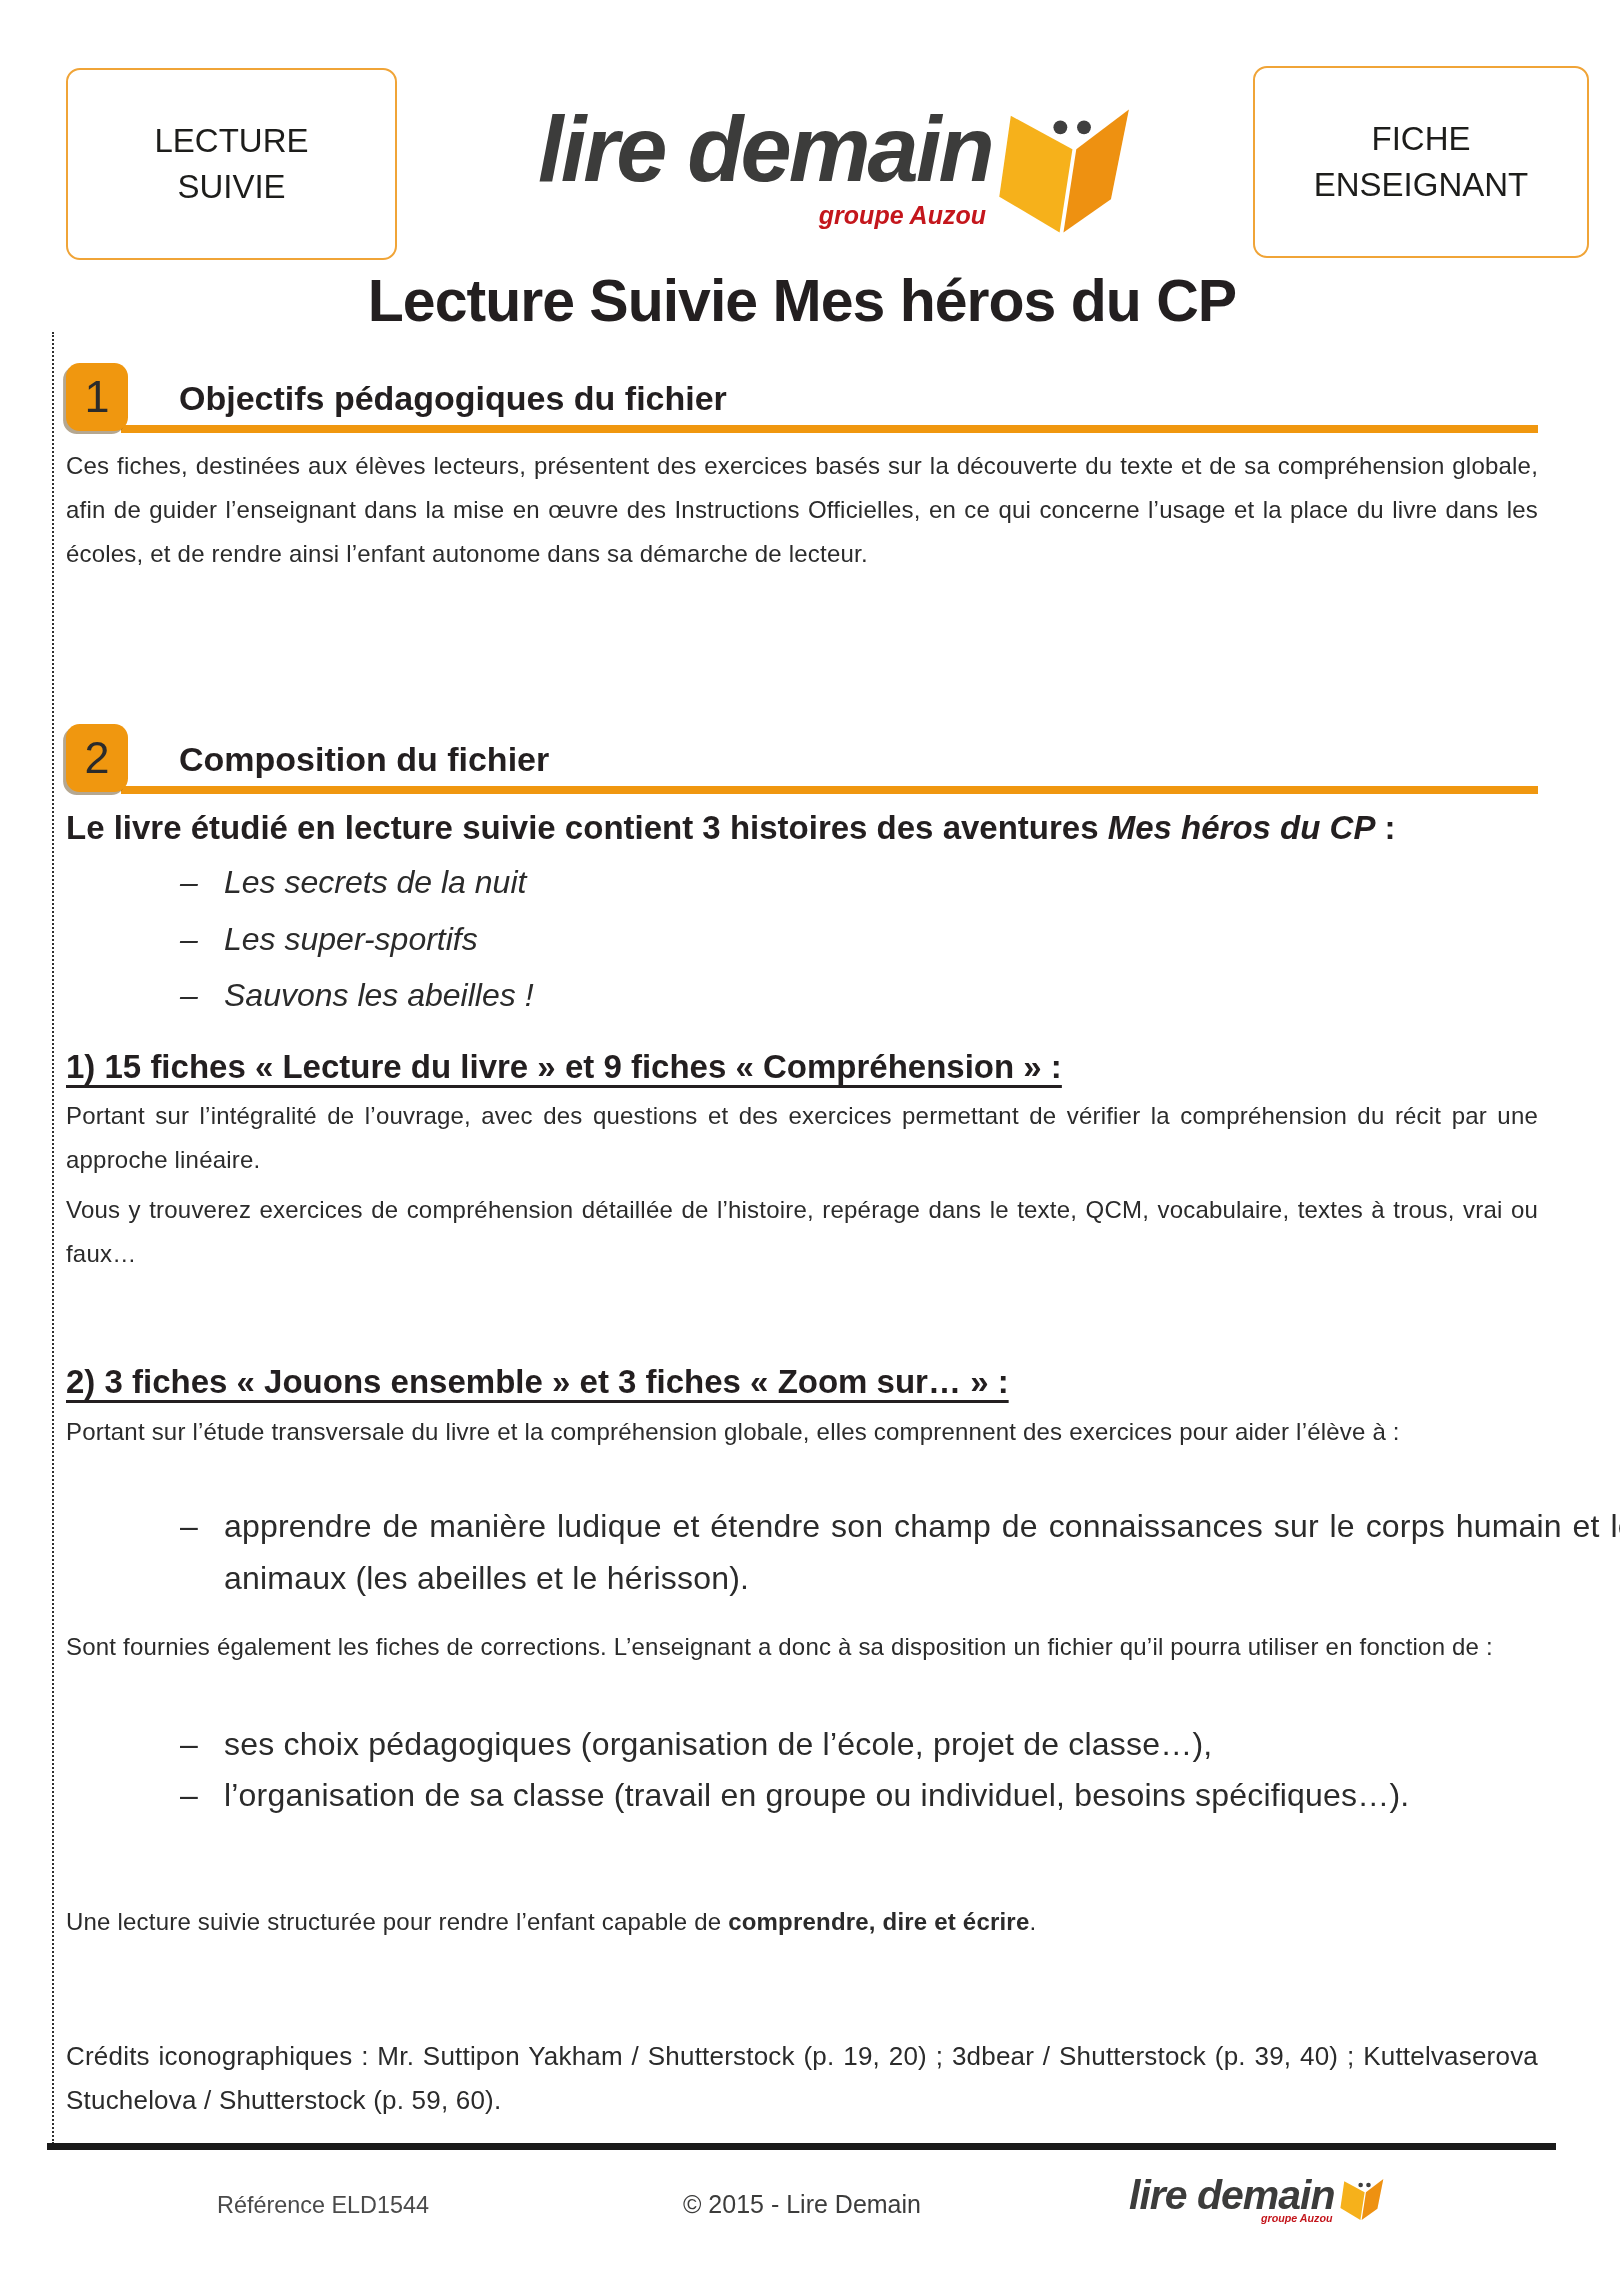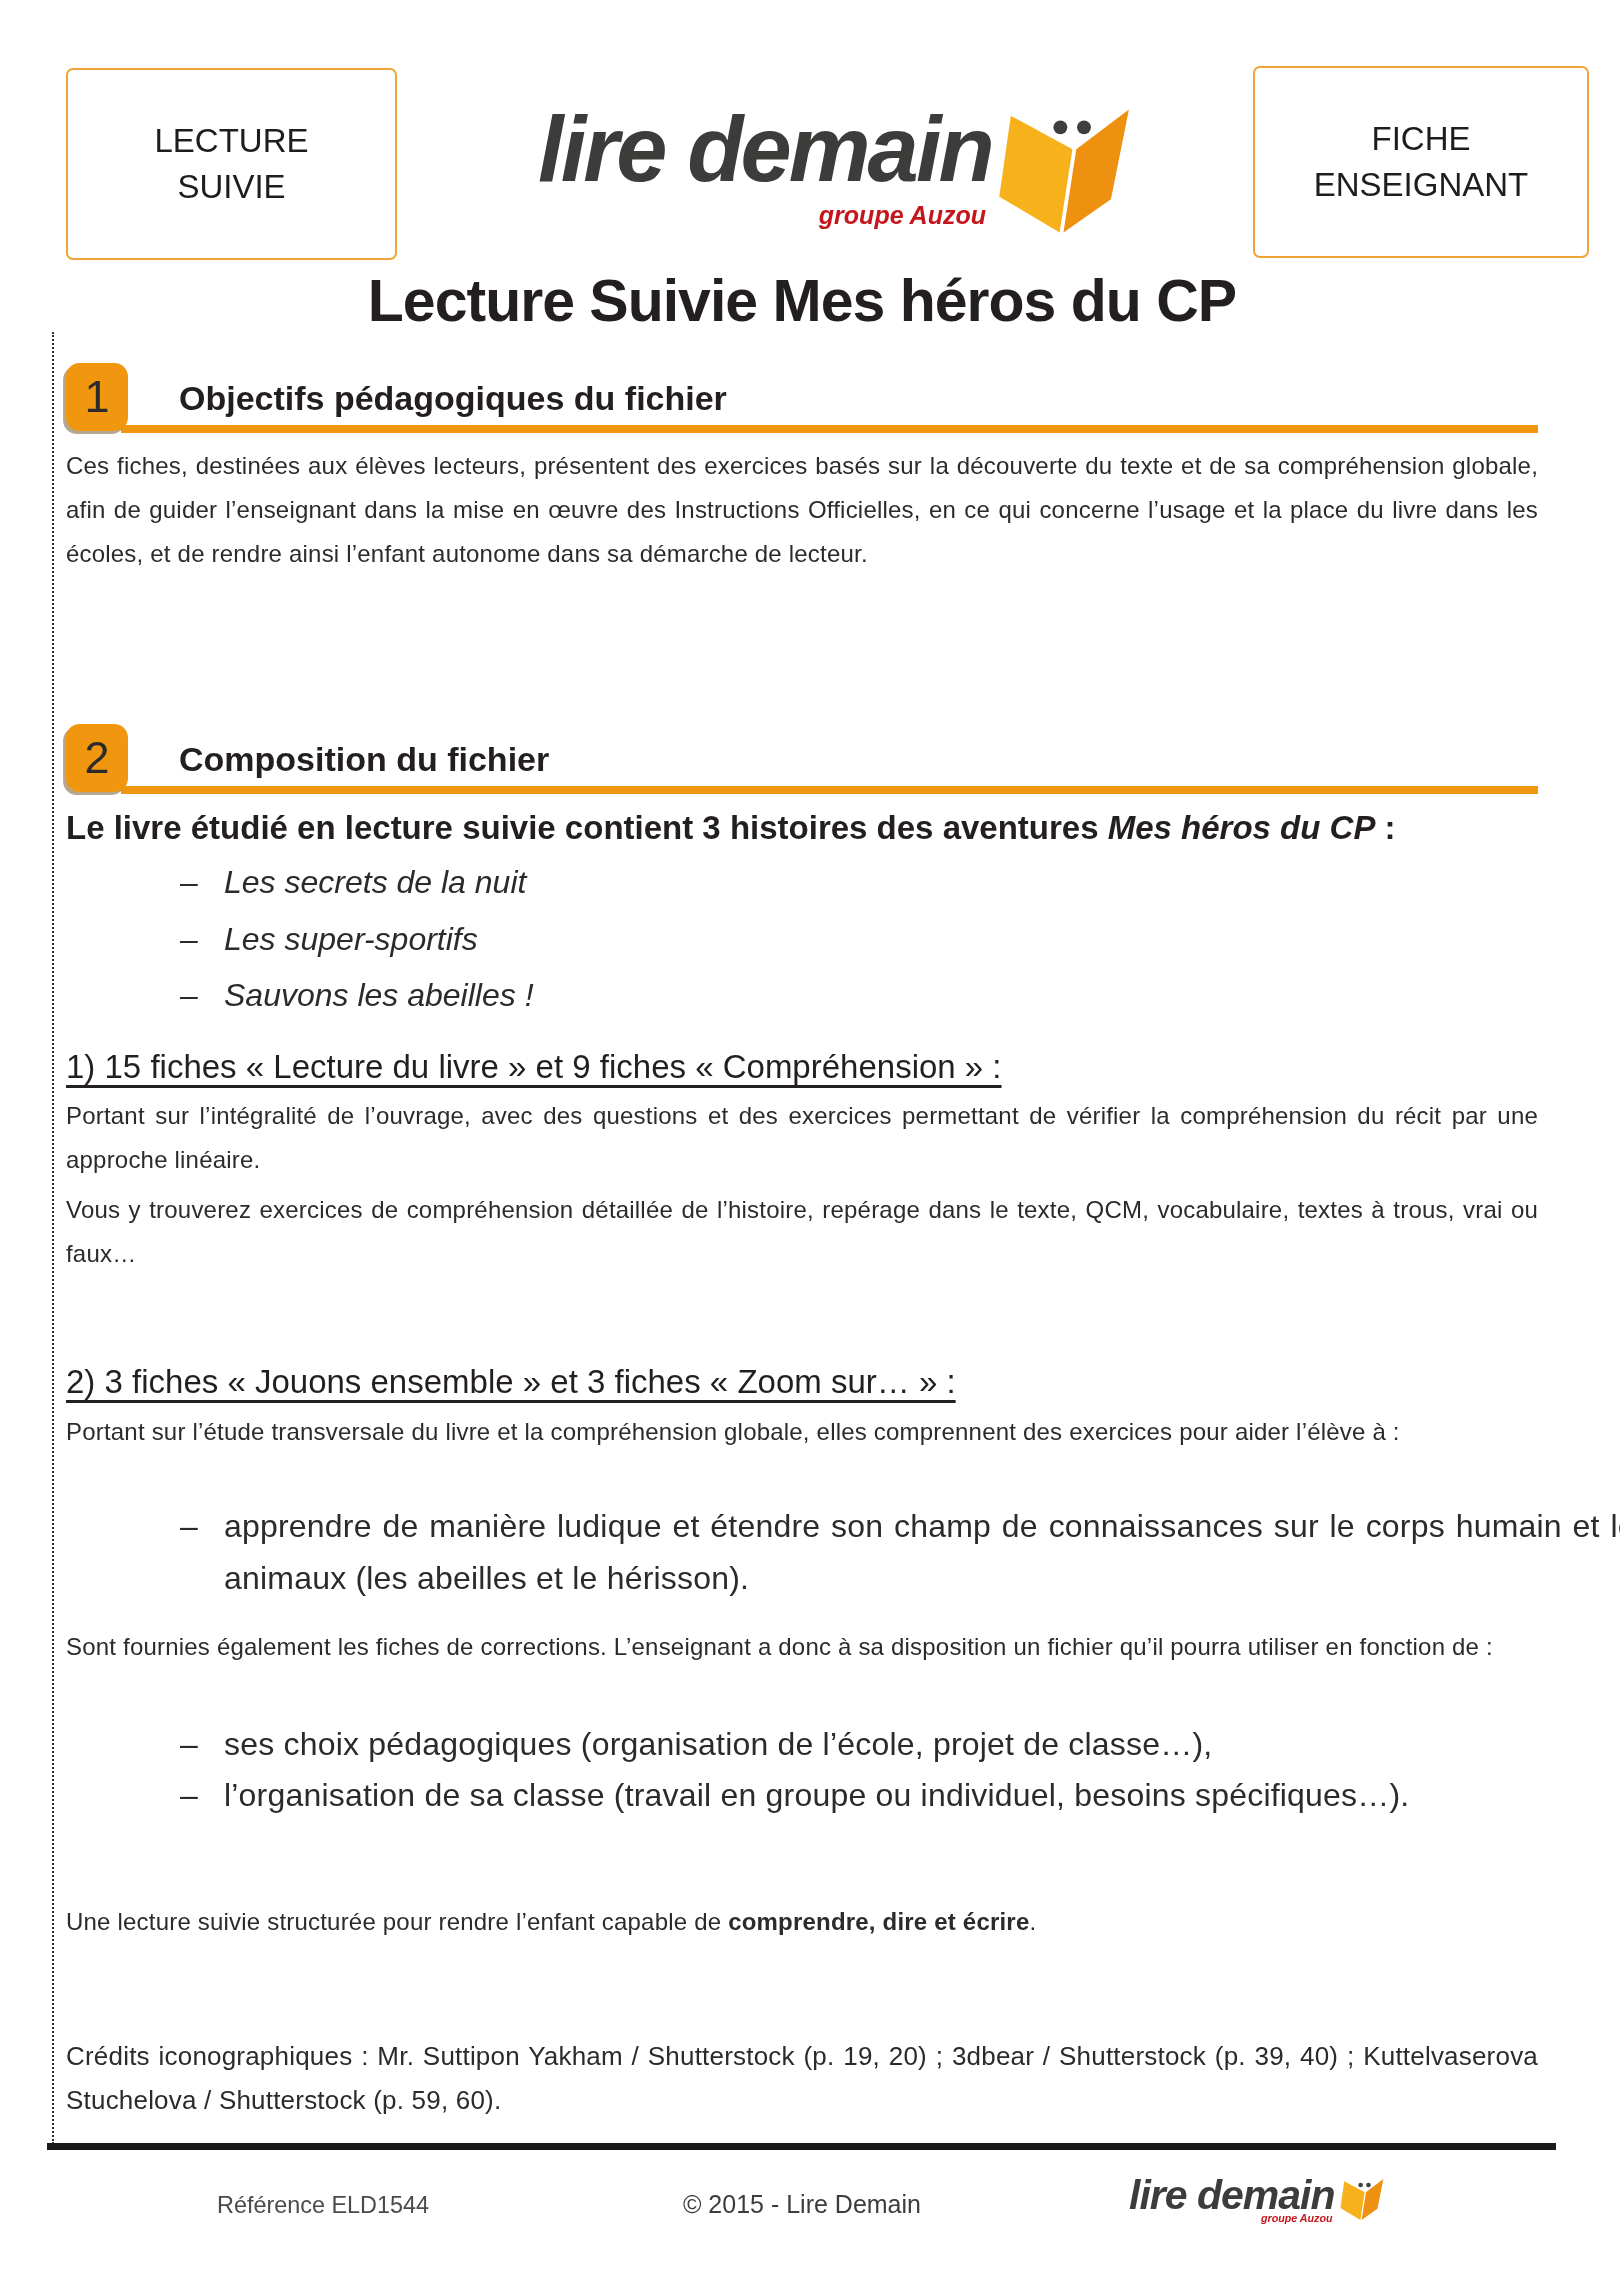--- a/index.html
+++ b/index.html
@@ -2,21 +2,21 @@
 <html lang="fr"><head>
 <meta charset="utf-8">
 <style>
   html,body{margin:0;padding:0;background:#ffffff;}
   #page{
     position:relative;width:1621px;height:2284px;background:#ffffff;
     font-family:"Liberation Sans",sans-serif;color:#231f20;overflow:hidden;
   }
   
   .hbadge{
-    position:absolute;border:2px solid #f0a437;border-radius:7px;background:#fff;
+    position:absolute;border:2px solid #f0a437;border-radius:14px;background:#fff;
     display:flex;flex-direction:column;align-items:center;justify-content:center;
     font-size:33px;line-height:1.4;color:#1d1d1b;text-align:center;
   }
   #badge-left{left:66px;top:68px;width:327px;height:188px;}
   #badge-right{left:1209px;top:66px;width:332px;height:188px;margin-left:44px;}
   #logo{position:absolute;left:538px;top:76px;width:624px;height:185px;display:flex;align-items:flex-start;}
   .wordmark{
     font-style:italic;font-weight:bold;color:#3c3c3b;letter-spacing:-2.9px;
     font-size:92px;line-height:146px;white-space:nowrap;
   }
@@ -47,21 +47,21 @@
     text-align:justify;color:#2b2b2b;letter-spacing:0.2px;
   }
   .bold-line{position:absolute;left:66px;width:1472px;font-size:33px;font-weight:bold;color:#231f20;}
   .bold-line .bi{font-style:italic;}
   .story{position:absolute;left:66px;width:1472px;display:flex;font-size:32px;font-style:italic;color:#2b2b2b;}
   .bullet{position:absolute;left:66px;width:1472px;display:flex;font-size:32px;line-height:52px;color:#2b2b2b;}
   .dash-col{width:44px;flex:0 0 44px;}
   .ind{padding-left:114px;}
   .bullet .btxt{flex:1;text-align:justify;letter-spacing:0.2px;}
   .subhead{
-    position:absolute;left:66px;width:1472px;font-size:33px;font-weight:normal;color:#231f20;
+    position:absolute;left:66px;width:1472px;font-size:33px;font-weight:bold;color:#231f20;
     text-decoration:underline;text-decoration-thickness:2.9px;text-underline-offset:6.8px;
   }
   .final .fb{font-weight:bold;}
   #credits{font-size:26px;line-height:44px;letter-spacing:0.2px;}
   
   #footer-line{position:absolute;left:47px;top:2143px;width:1509px;height:6.8px;background:#1a1a1a;}
   #footer-ref{position:absolute;left:200px;top:2192px;font-size:23.4px;color:#4a4a4a;margin-left:17px;}
   #footer-copy{position:absolute;left:66px;top:2190px;width:1472px;text-align:center;font-size:25px;color:#3c3c3b;}
   #footer-logo{position:absolute;left:1129px;top:2167px;display:flex;align-items:flex-start;}
   #footer-logo .wordmark{font-size:41px;line-height:57px;letter-spacing:-1px;}

